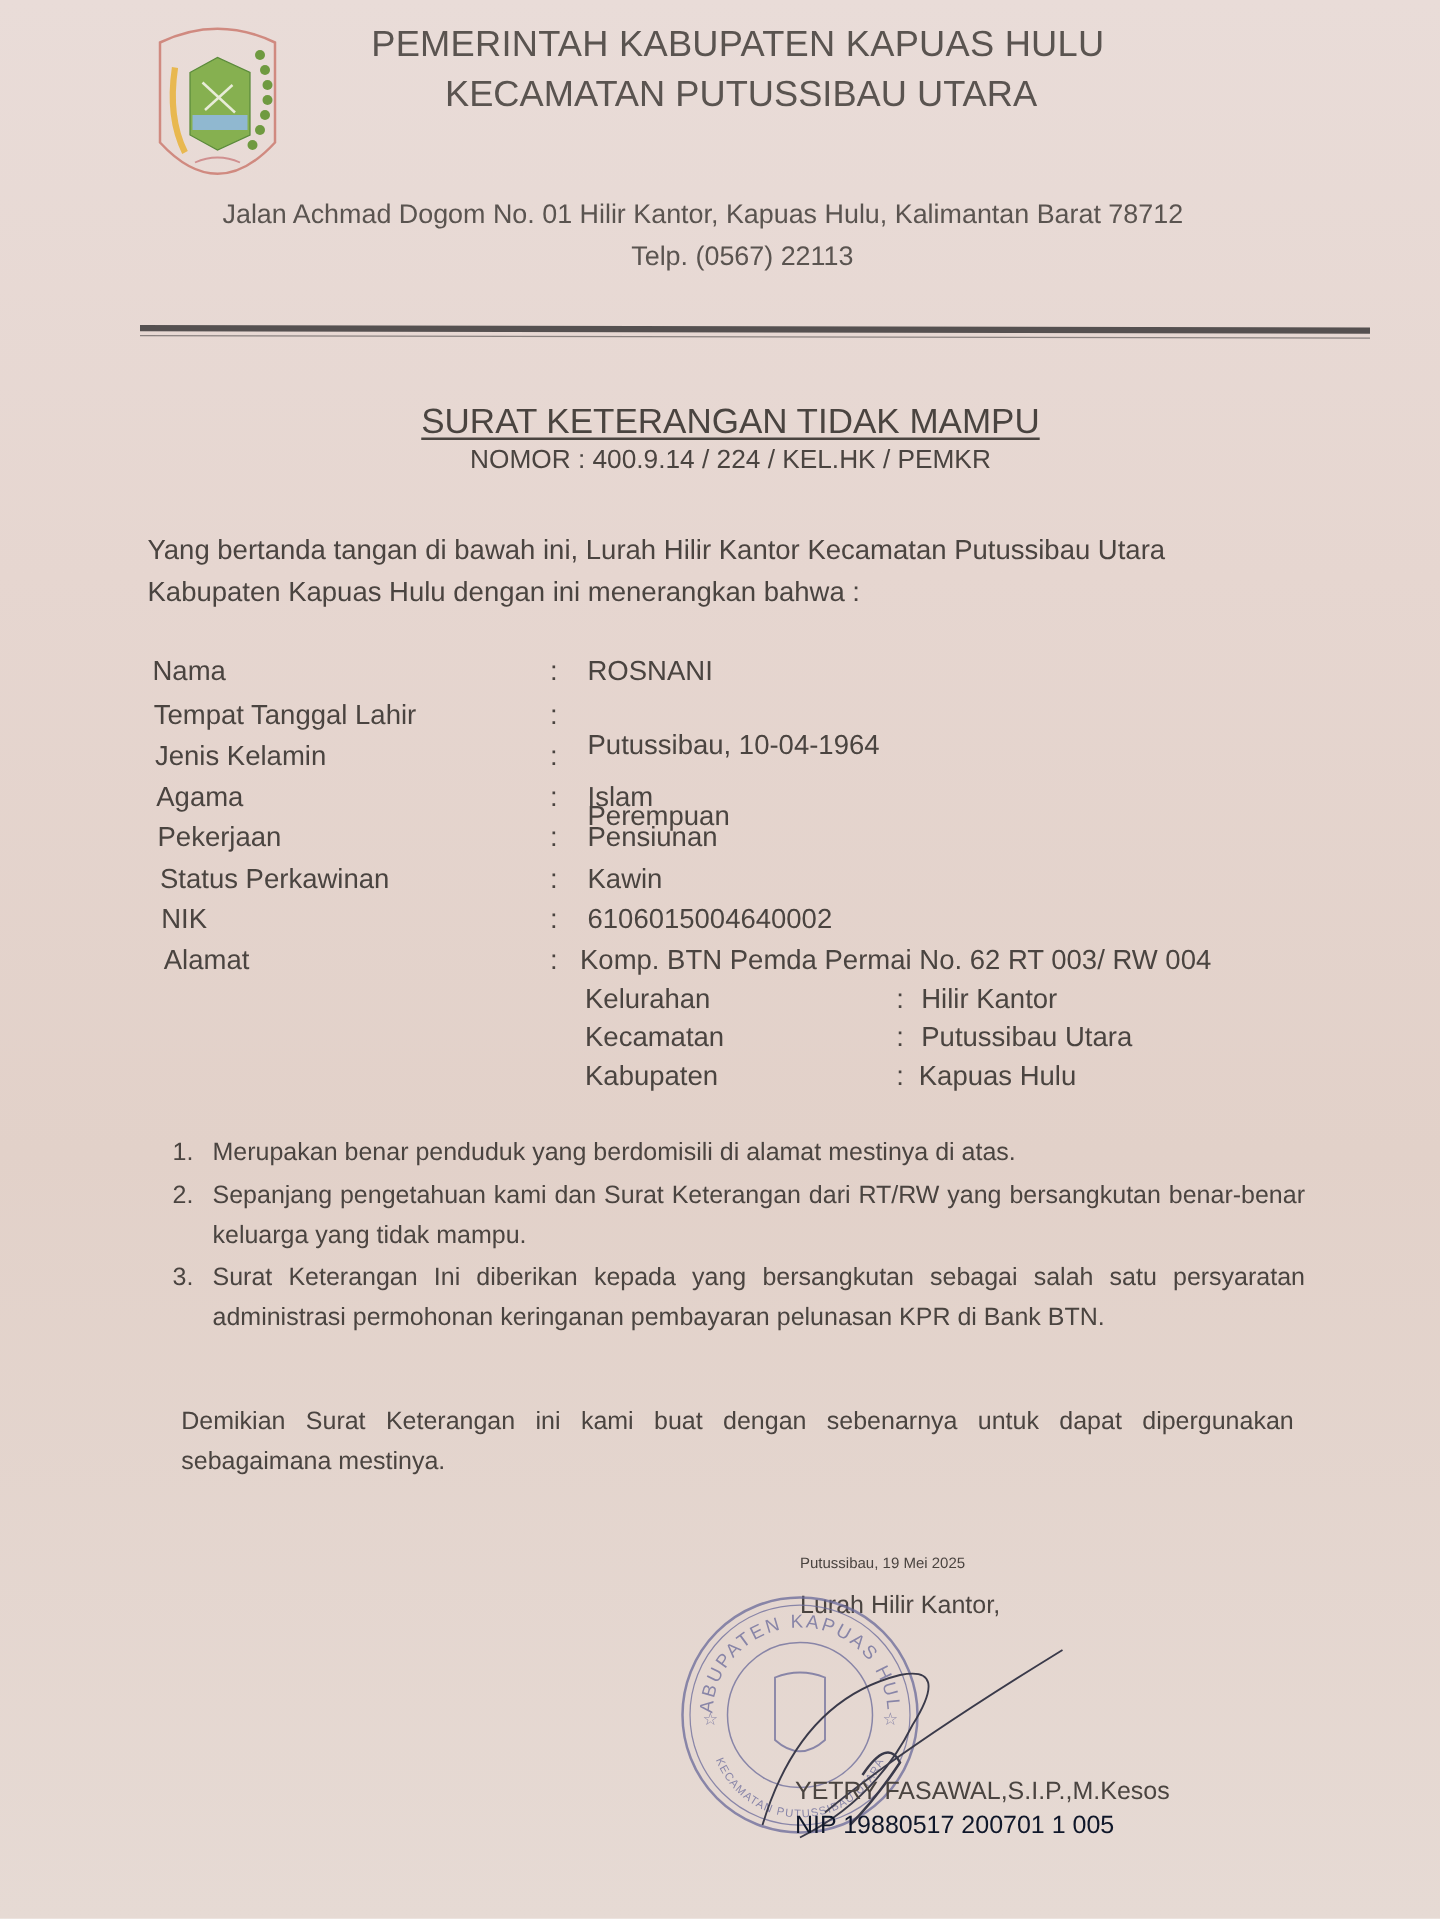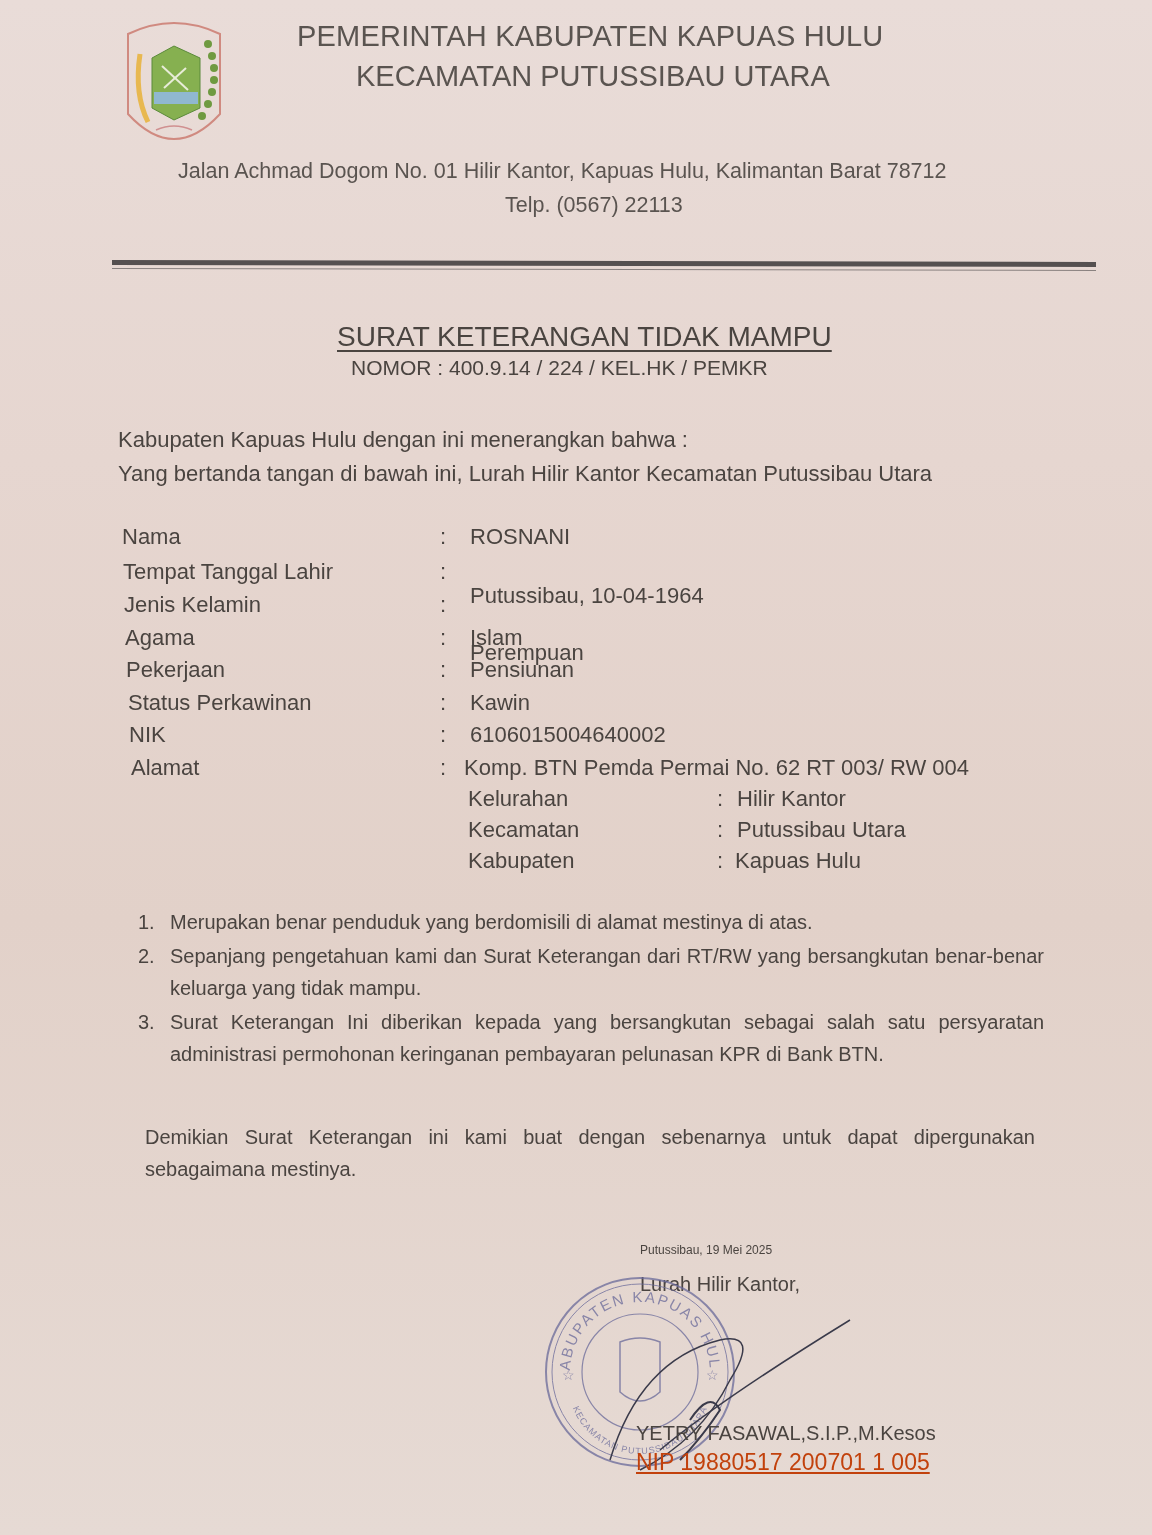--- a/index.html
+++ b/index.html
@@ -16,37 +16,37 @@
     .logo { position: absolute; left: 120px; top: 14px; width: 108px; height: 138px; }
     .h1 { left: 297px; top: 20px; font-size: 29px; color: #5a5450; letter-spacing: 0.2px; }
     .h2 { left: 356px; top: 60px; font-size: 29px; color: #5a5450; }
     .h3 { left: 336px; top: 104px; font-size: 38px; font-weight: bold; color: #4a4440; letter-spacing: 0.3px; }
     .addr { left: 178px; top: 159px; font-size: 21.5px; color: #5a5450; }
     .tel { left: 505px; top: 193px; font-size: 21.5px; color: #5a5450; }
     .rule-thick { position: absolute; left: 112px; top: 261px; width: 984px; height: 5px; background: #555050; transform: rotate(0.12deg); }
     .rule-thin { position: absolute; left: 112px; top: 269px; width: 984px; height: 1px; background: #8a8280; transform: rotate(0.12deg); }
     
     .title { left: 337px; top: 321px; font-size: 28px; color: #4a4440; text-decoration: underline; text-underline-offset: 4px; text-decoration-thickness: 2px; }
-    .nomor { left: 351px; top: 356px; font-size: 21px; color: #4a4440; }
+    .nomor { left: 376px; top: 356px; font-size: 21px; color: #4a4440; }
     .intro { left: 118px; top: 423px; font-size: 22px; line-height: 34px; color: #4a4440; }
     
     .row { position: absolute; font-size: 22px; color: #4a4440; }
     .row .lbl { position: absolute; left: 0; white-space: nowrap; }
     .row .col { position: absolute; white-space: nowrap; }
     .row .val { position: absolute; white-space: nowrap; }
     
     .list { position: absolute; left: 138px; top: 906px; width: 906px; font-size: 20px; color: #4a4440; line-height: 32px; }
     .li { position: relative; padding-left: 32px; text-align: justify; margin-bottom: 2px; }
     .li .num { position: absolute; left: 0; top: 0; }
     .closing { position: absolute; left: 145px; top: 1121px; width: 890px; font-size: 20px; line-height: 32px; text-align: justify; color: #4a4440; }
     
     .sig-date { left: 640px; top: 1243px; font-size: 12px; color: #4a4440; text-align: right; }
     .sig-pos { left: 640px; top: 1273px; font-size: 20px; color: #4a4440; }
     .sig-name { left: 636px; top: 1422px; font-size: 20px; color: #4a4440; }
-    .sig-nip { left: 636px; top: 1449px; font-size: 23px; color: #c2410c; text-decoration: underline; }
+    .sig-nip { left: 636px; top: 1449px; font-size: 20px; color: #0f172a; }
     .stamp { position: absolute; left: 540px; top: 1272px; width: 200px; height: 200px; opacity: 0.75; }
     .signature { position: absolute; left: 600px; top: 1300px; width: 280px; height: 180px; }
   </style>
 </head>
 <body>
 
 <div class="page">
 
   <svg class="logo" viewBox="0 0 108 138">
     <path d="M8 20 Q54 -2 100 20 L100 100 Q54 150 8 100 Z" fill="none" stroke="#d08a80" stroke-width="2"></path>
@@ -71,22 +71,22 @@
   <div class="abs h2">KECAMATAN PUTUSSIBAU UTARA</div>
   <div class="abs addr">Jalan Achmad Dogom No. 01 Hilir Kantor, Kapuas Hulu, Kalimantan Barat 78712</div>
   <div class="abs tel">Telp. (0567) 22113</div>
   <div class="rule-thick"></div>
   <div class="rule-thin"></div>
 
   <div class="abs title">SURAT KETERANGAN TIDAK MAMPU</div>
   <div class="abs nomor">NOMOR : 400.9.14 / 224 / KEL.HK / PEMKR</div>
 
   <div class="abs intro">
+    <div>Yang bertanda tangan di bawah ini, Lurah Hilir Kantor Kecamatan Putussibau Utara</div>
     <div>Kabupaten Kapuas Hulu dengan ini menerangkan bahwa :</div>
-    <div>Yang bertanda tangan di bawah ini, Lurah Hilir Kantor Kecamatan Putussibau Utara</div>
   </div>
 
   <div class="row" style="left:122px; top:524px;">
     <span class="lbl">Nama</span>
     <span class="col" style="left:318px;">:</span>
     <span class="val" style="left:348px;">ROSNANI</span>
   </div>
   <div class="row" style="left:123px; top:559px;">
     <span class="lbl">Tempat Tanggal Lahir</span>
     <span class="col" style="left:317px;">:</span>

